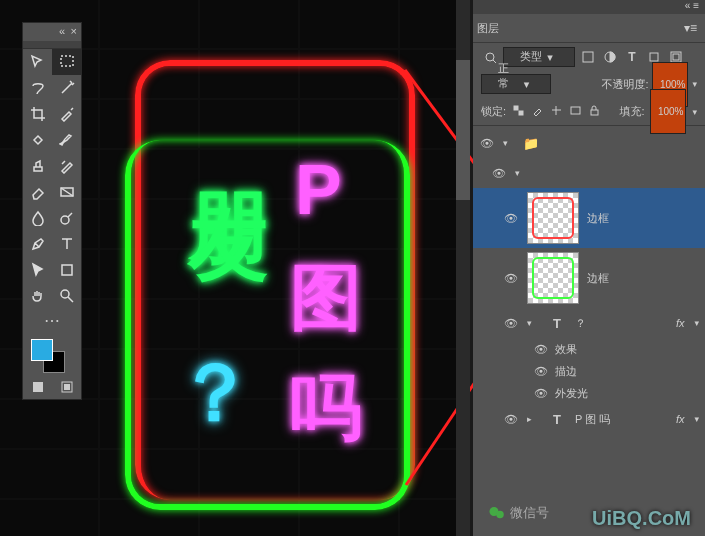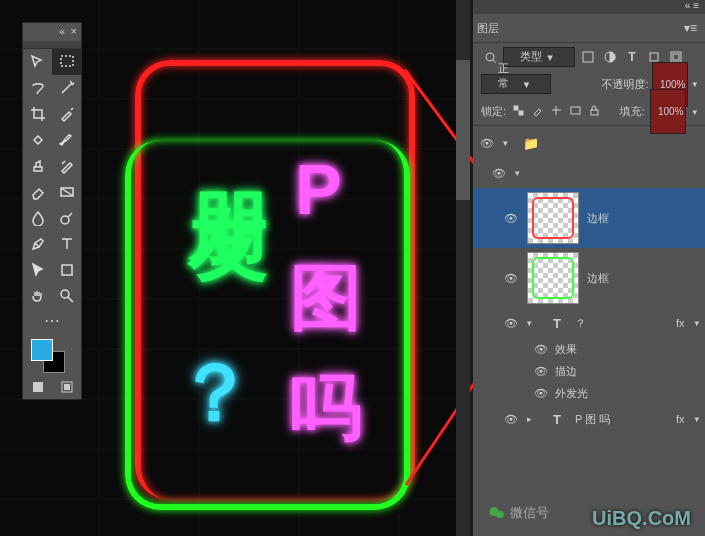--- a/index.html
+++ b/index.html
@@ -34,36 +34,36 @@
 .p-head{background:#424242;height:14px;text-align:right;padding:0 6px;font-size:10px}
 .p-tab{display:flex;height:28px;align-items:center}
 .p-tab-active{background:#535353;padding:4px 4px}
 .p-menu{margin-left:auto;padding:0 8px;font-size:12px}
 .p-row{display:flex;align-items:center;height:28px;padding:0 8px;gap:4px}
 .sel-box{background:#3a3a3a;border:1px solid #222;padding:2px 16px;height:20px;display:flex;align-items:flex-end;font-size:11px}
 .drop{width:16px;text-align:center}
 .filter-ico{width:18px;height:18px;display:flex;align-items:center;justify-content:center}
 .filter-ico svg{width:14px;height:14px;stroke:#ccc;fill:none}
 .spacer{flex:1}
-.pct{background:#7f1d1d;border:1px solid #222;padding:16px 2px;font-size:10px;min-width:36px;text-align:right}
+.pct{background:#c2410c;border:1px solid #222;padding:16px 2px;font-size:10px;min-width:36px;text-align:right}
 .lock-row{padding:0 8px;height:28px;display:flex;align-items:center;gap:6px;border-bottom:1px solid #3a3a3a}
 .lock-ico svg{width:13px;height:13px;stroke:#ccc;fill:none}
 .layer-list{padding:2px 0}
 .layer{display:flex;align-items:center;min-height:30px;padding:2px 6px;gap:8px}
 .layer.sel{background:#2e5b8f}
 .eye{width:16px;text-align:center;font-size:11px}
 .chev{width:12px;font-size:9px}
 .thumb{width:42px;height:42px;background:#fff;border:1px solid #888;position:relative;flex-shrink:0}
 .thumb.big{width:52px;height:52px}
 .checker{background-image:linear-gradient(45deg,#ccc 25%,transparent 25%,transparent 75%,#ccc 75%),linear-gradient(45deg,#ccc 25%,transparent 25%,transparent 75%,#ccc 75%);background-size:10px 10px;background-position:0 0,5px 5px;position:absolute;inset:0}
 .thumb-border{position:absolute;inset:4px;border-radius:6px}
 .t-red{border:2px solid #ff4040}
 .t-green{border:2px solid #40ff40}
 .t-icon{width:20px;text-align:center;font-size:13px;font-weight:bold}
-.fx{margin-left:auto;font-size:11px}
+.fx{margin-left:auto;font-style:italic;font-size:11px}
 .sub{padding-left:60px;font-size:11px;height:22px;display:flex;align-items:center;gap:6px}
 .watermark{position:absolute;bottom:6px;right:14px;color:#7aa;font-size:20px;font-family:Arial;font-weight:bold;text-shadow:0 0 4px #000}
 .wm-wx{position:absolute;bottom:14px;left:488px;color:#aaa;font-size:13px;display:flex;align-items:center;gap:4px}
 .wm-wx svg{width:18px;height:18px;fill:#4a4}
 </style>
 </head>
 <body>
 
 <div class="canvas">
   <div class="brick"></div>

